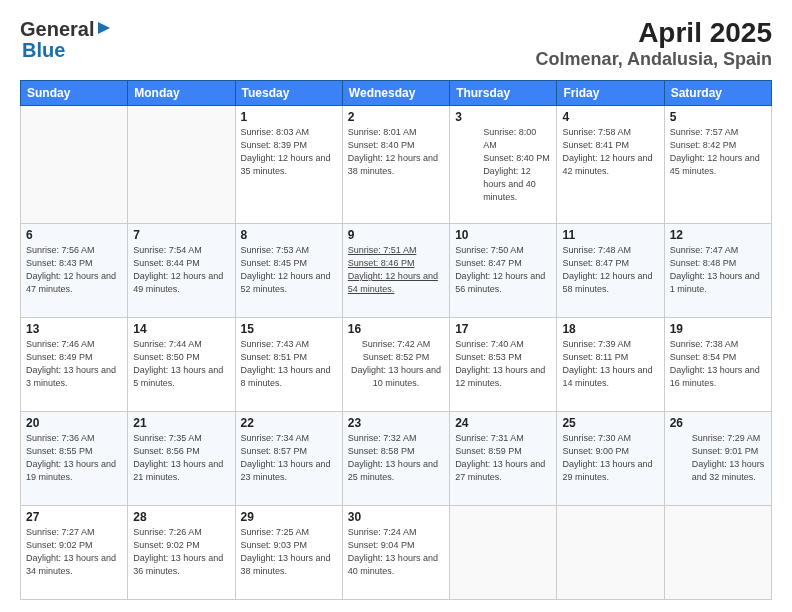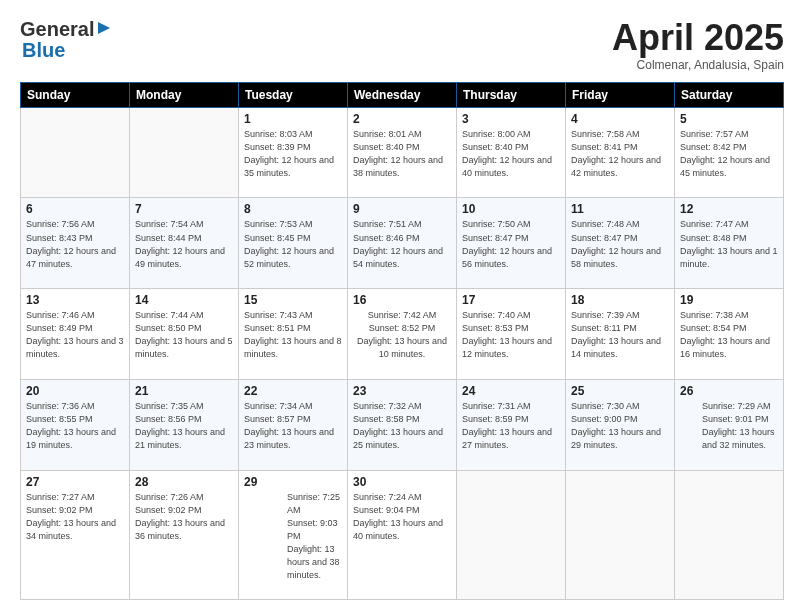--- a/index.html
+++ b/index.html
@@ -6,21 +6,21 @@
     body {
       width: 792px;
       height: 612px;
       font-family: Arial, Helvetica, sans-serif;
       background: #fff;
       overflow: hidden;
     }
     .page {
       width: 792px;
       height: 612px;
-      padding: 18px 8px 12px 20px;
+      padding: 18px 20px 12px 20px;
       display: flex;
       flex-direction: column;
     }
     .header {
       display: flex;
       justify-content: space-between;
       align-items: flex-start;
       margin-bottom: 10px;
     }
     .logo {
@@ -37,38 +37,39 @@
     .logo-general {
       color: #333;
     }
     .logo-blue {
       color: #1a6faf;
     }
     .title-section {
       text-align: right;
     }
     .month-title {
-      font-size: 36px;
+      font-size: 28px;
       font-weight: bold;
       color: #222;
       line-height: 1.1;
     }
     .subtitle {
-      font-size: 12px;
+      font-size: 18px;
       color: #555;
+      font-weight: bold;
     }
     .calendar {
       flex: 1;
       border: 1px solid #ccc;
       border-collapse: collapse;
       width: 100%;
       table-layout: fixed;
     }
     .calendar th {
-      background-color: #000000;
+      background-color: #3b82f6;
       color: #fff;
       text-align: left;
       padding: 5px 6px;
       font-size: 12px;
       font-weight: bold;
       border: 1px solid #1a5a9a;
     }
     .calendar td {
       vertical-align: top;
       padding: 4px 5px;
@@ -144,21 +145,21 @@
 Daylight: 12 hours and 35 minutes.</div>
           </td>
           <td>
             <span class="day-number">2</span>
             <div class="day-info" style="white-space: pre-line;">Sunrise: 8:01 AM
 Sunset: 8:40 PM
 Daylight: 12 hours and 38 minutes.</div>
           </td>
           <td>
             <span class="day-number">3</span>
-            <div class="day-info" style="white-space: pre-line;">Sunrise: 8:00 AM
+            <div class="day-info" style="white-space: pre-line; margin-left: 28px;">Sunrise: 8:00 AM
 Sunset: 8:40 PM
 Daylight: 12 hours and 40 minutes.</div>
           </td>
           <td>
             <span class="day-number">4</span>
             <div class="day-info" style="white-space: pre-line;">Sunrise: 7:58 AM
 Sunset: 8:41 PM
 Daylight: 12 hours and 42 minutes.</div>
           </td>
           <td>
@@ -182,21 +183,21 @@
 Daylight: 12 hours and 49 minutes.</div>
           </td>
           <td>
             <span class="day-number">8</span>
             <div class="day-info" style="white-space: pre-line;">Sunrise: 7:53 AM
 Sunset: 8:45 PM
 Daylight: 12 hours and 52 minutes.</div>
           </td>
           <td>
             <span class="day-number">9</span>
-            <div class="day-info" style="white-space: pre-line;">Sunrise: 7:51 AM
+            <div class="day-info" style="white-space: pre-line; text-decoration: underline;">Sunrise: 7:51 AM
 Sunset: 8:46 PM
 Daylight: 12 hours and 54 minutes.</div>
           </td>
           <td>
             <span class="day-number">10</span>
             <div class="day-info" style="white-space: pre-line;">Sunrise: 7:50 AM
 Sunset: 8:47 PM
 Daylight: 12 hours and 56 minutes.</div>
           </td>
           <td>
@@ -308,21 +309,21 @@
 Daylight: 13 hours and 34 minutes.</div>
           </td>
           <td>
             <span class="day-number">28</span>
             <div class="day-info" style="white-space: pre-line;">Sunrise: 7:26 AM
 Sunset: 9:02 PM
 Daylight: 13 hours and 36 minutes.</div>
           </td>
           <td>
             <span class="day-number">29</span>
-            <div class="day-info" style="white-space: pre-line; margin-left: 43px;">Sunrise: 7:25 AM
+            <div class="day-info" style="white-space: pre-line;">Sunrise: 7:25 AM
 Sunset: 9:03 PM
 Daylight: 13 hours and 38 minutes.</div>
           </td>
           <td>
             <span class="day-number">30</span>
             <div class="day-info" style="white-space: pre-line;">Sunrise: 7:24 AM
 Sunset: 9:04 PM
 Daylight: 13 hours and 40 minutes.</div>
           </td>
           <td class="empty-cell"></td>

